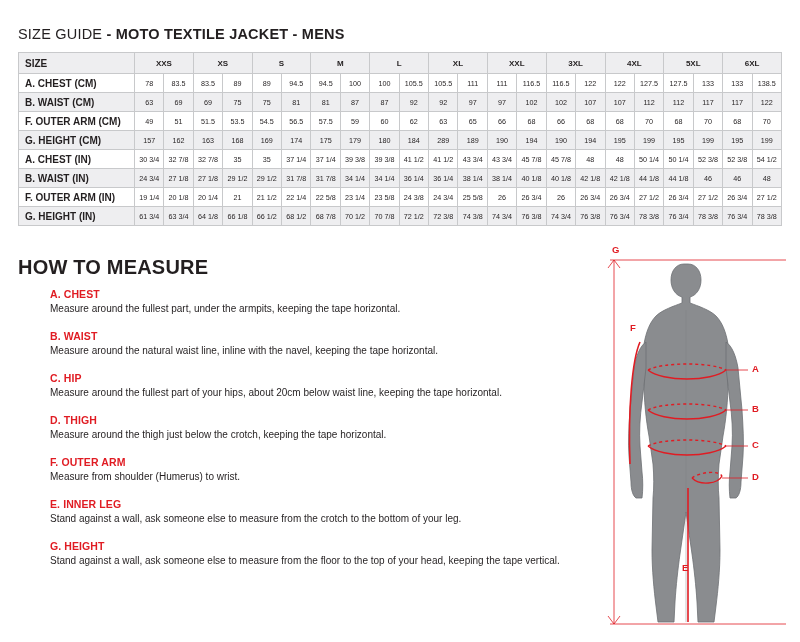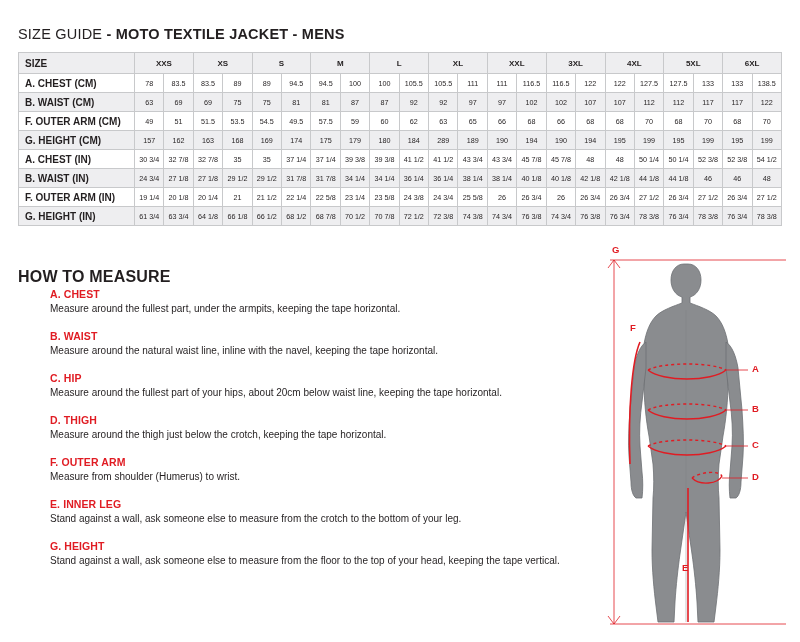--- a/index.html
+++ b/index.html
@@ -55,22 +55,22 @@
   }
   .size-table th { font-weight: 700; font-size: 8px; }
   .size-table tr.header-row th { height: 21px; }
   .size-table tr.shade td, .size-table tr.shade th { background: #eeeef0; }
   .size-table tr.plain td { background: #ffffff; }
 
   
   .howto-title {
     position: absolute;
     left: 18px;
-    top: 268px;
-    font-size: 16px;
+    top: 256px;
+    font-size: 20px;
     font-weight: 700;
     letter-spacing: 0.2px;
   }
   .measure-list {
     position: absolute;
     left: 18px;
     top: 288px;
     width: 580px;
     margin-left: 32px;
   }
@@ -182,21 +182,21 @@
           <td>117</td>
           <td>122</td>
         </tr>
         <tr class="plain">
           <td class="row-label">F. OUTER ARM (CM)</td>
           <td>49</td>
           <td>51</td>
           <td>51.5</td>
           <td>53.5</td>
           <td>54.5</td>
-          <td>49.5</td>
+          <td>56.5</td>
           <td>57.5</td>
           <td>59</td>
           <td>60</td>
           <td>62</td>
           <td>63</td>
           <td>65</td>
           <td>66</td>
           <td>68</td>
           <td>66</td>
           <td>68</td>

